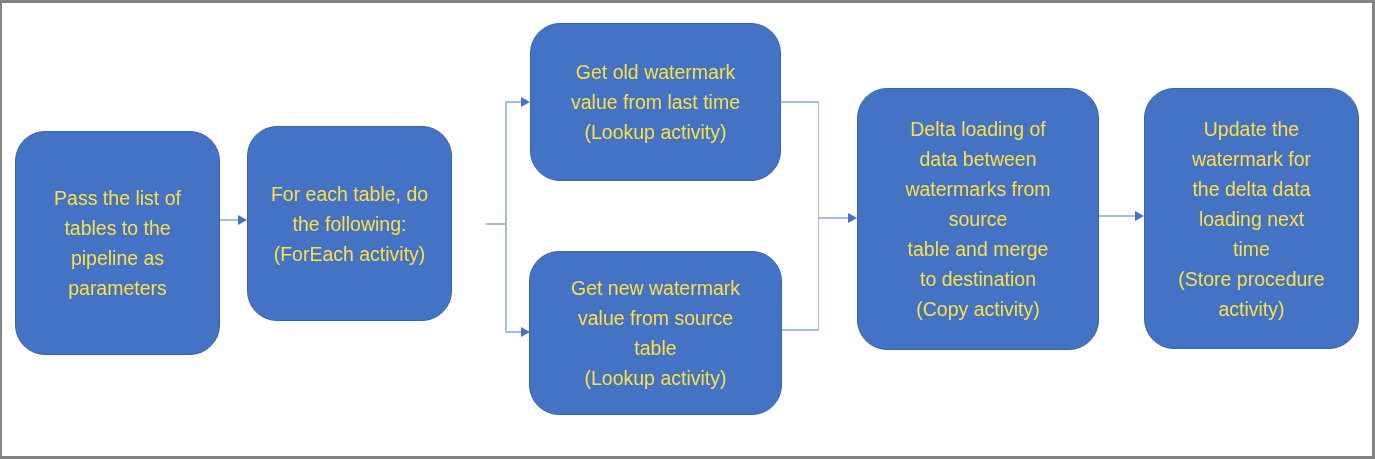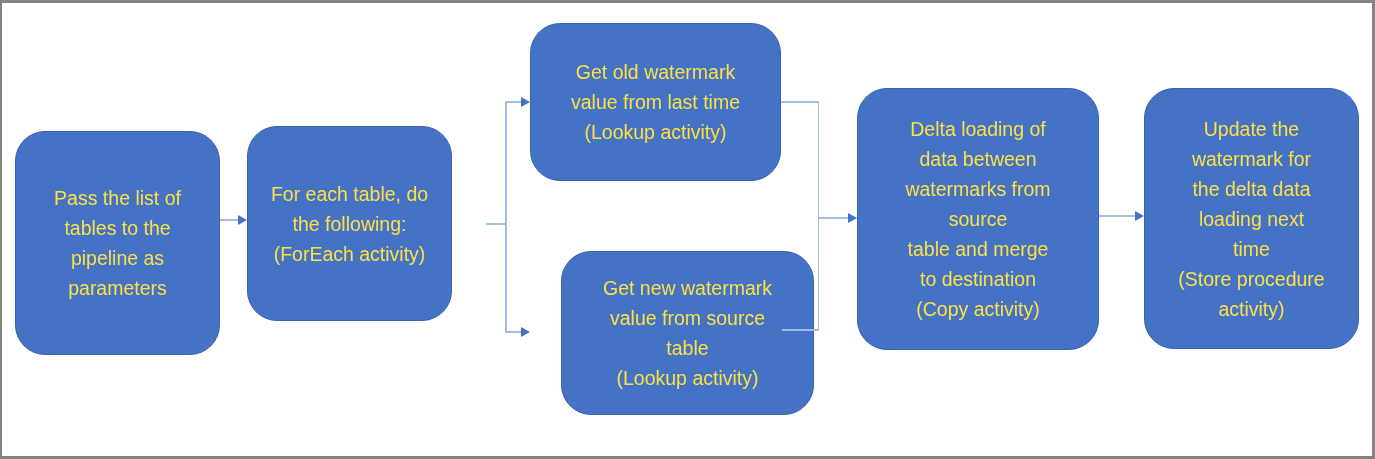--- a/index.html
+++ b/index.html
@@ -51,21 +51,21 @@
 parameters</div>
 
   <div class="node" style="left:245px; top:123px; width:205px; height:195px;">For each table, do
 the following:
 (ForEach activity)</div>
 
   <div class="node" style="left:528px; top:20px; width:251px; height:158px;">Get old watermark
 value from last time
 (Lookup activity)</div>
 
-  <div class="node" style="left:527px; top:248px; width:253px; height:164px;margin-left:32px;">Get new watermark
+  <div class="node" style="left:527px; top:248px; width:253px; height:164px;">Get new watermark
 value from source
 table
 (Lookup activity)</div>
 
   <div class="node" style="left:855px; top:85px; width:242px; height:262px;">Delta loading of
 data between
 watermarks from
 source
 table and merge
 to destination

